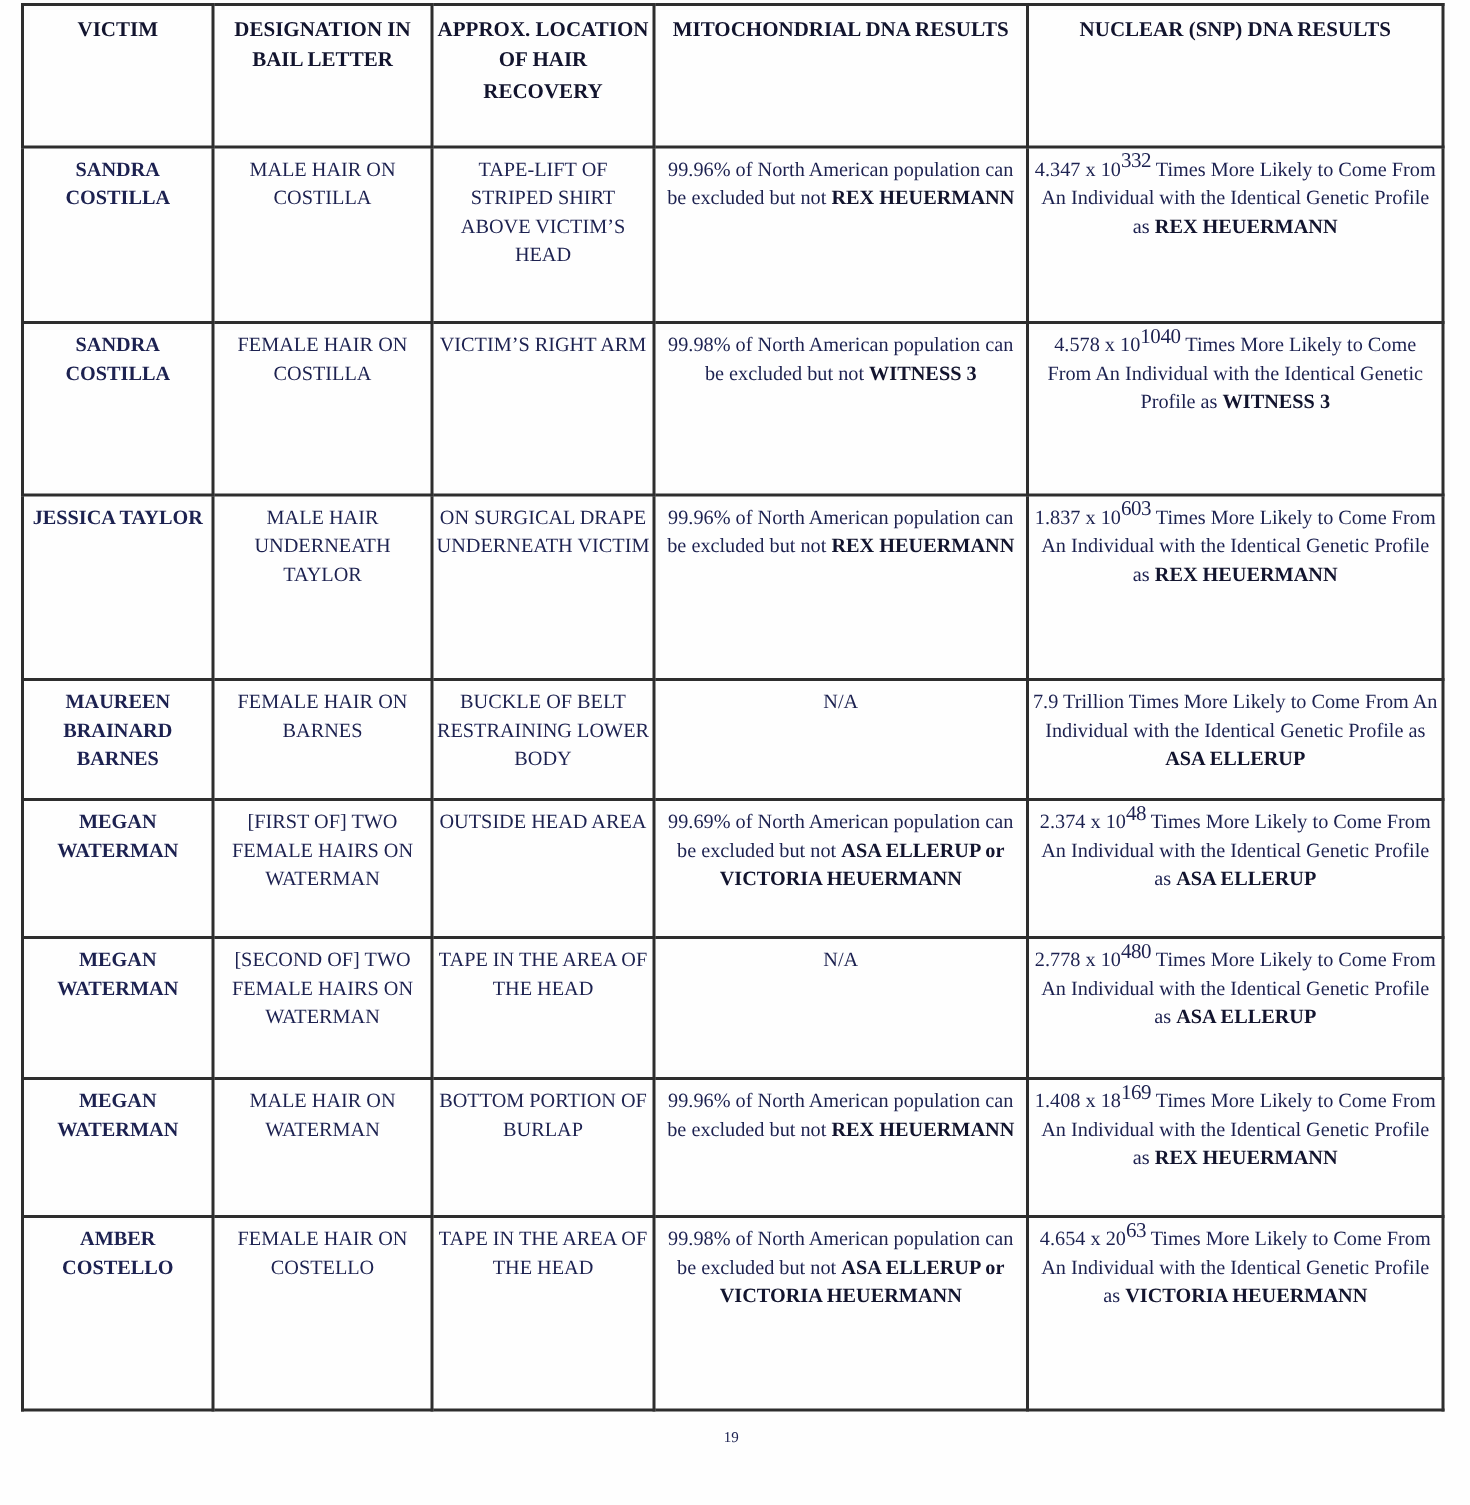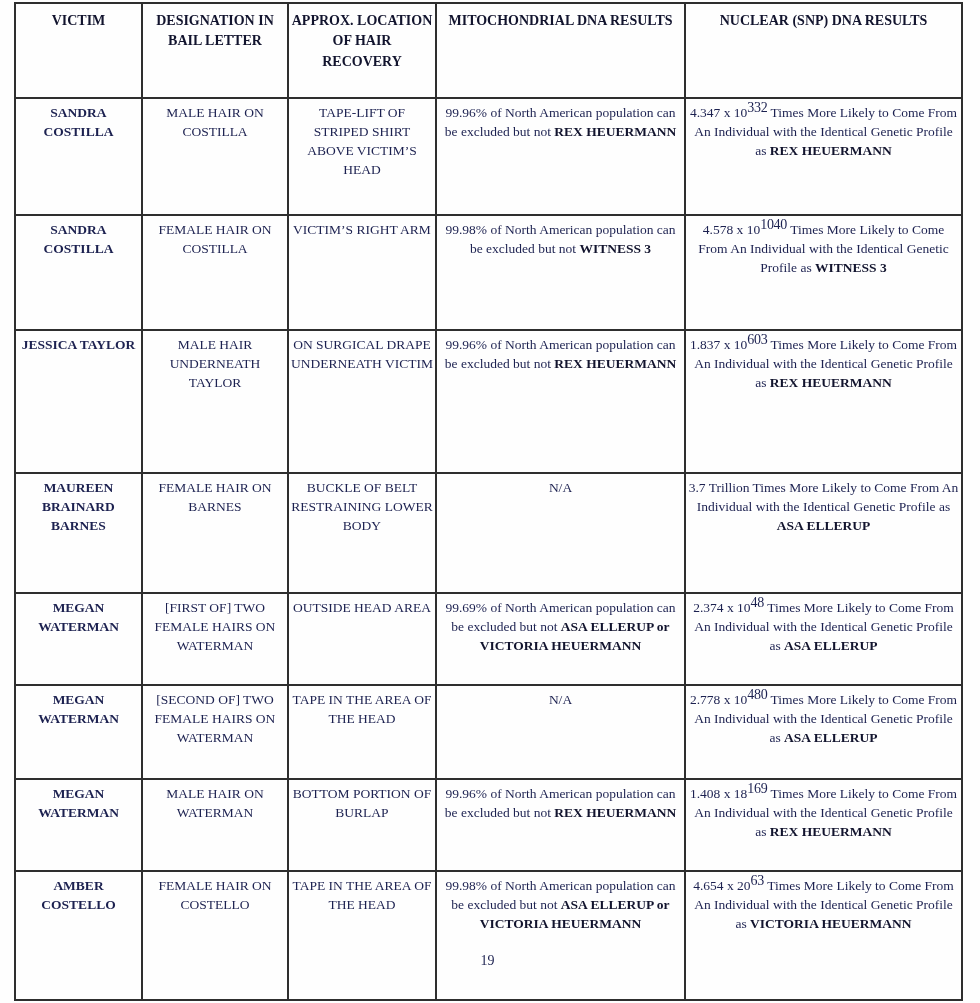--- a/index.html
+++ b/index.html
@@ -66,21 +66,21 @@
     line-height: 0;
     vertical-align: super;
     letter-spacing: -0.3px;
   }
   .page-number {
     position: absolute;
     left: 14px;
     top: 953px;
     width: 947px;
     text-align: center;
-    font-size: 14px;
+    font-size: 10px;
     color: var(--ink);
   }
 </style>
 </head>
 <body>
 
 <div class="page">
 
   <table class="dna-table">
     <colgroup>
@@ -110,34 +110,34 @@
       </tr>
 
       <tr style="height:115px">
         <td class="cell-victim">SANDRA COSTILLA</td>
         <td>FEMALE HAIR ON COSTILLA</td>
         <td>VICTIM’S RIGHT ARM</td>
         <td><span>99.98% of North American population can be excluded but not </span><b>WITNESS 3</b></td>
         <td><span>4.578 x 10</span><sup>1040</sup><span> Times More Likely to Come From An Individual with the Identical Genetic Profile as </span><b>WITNESS 3</b></td>
       </tr>
 
-      <tr style="height:143px">
+      <tr style="height:123px">
         <td class="cell-victim">JESSICA TAYLOR</td>
         <td>MALE HAIR UNDERNEATH TAYLOR</td>
         <td>ON SURGICAL DRAPE UNDERNEATH VICTIM</td>
         <td><span>99.96% of North American population can be excluded but not </span><b>REX HEUERMANN</b></td>
         <td><span>1.837 x 10</span><sup>603</sup><span> Times More Likely to Come From An Individual with the Identical Genetic Profile as </span><b>REX HEUERMANN</b></td>
       </tr>
 
-      <tr style="height:120px">
+      <tr style="height:80px">
         <td class="cell-victim">MAUREEN BRAINARD BARNES</td>
         <td>FEMALE HAIR ON BARNES</td>
         <td>BUCKLE OF BELT RESTRAINING LOWER BODY</td>
         <td class="pad-top"><span>N/A</span><b></b></td>
-        <td><span>3.7 Trillion</span><sup></sup><span> Times More Likely to Come From An Individual with the Identical Genetic Profile as </span><b>ASA ELLERUP</b></td>
+        <td><span>7.9 Trillion</span><sup></sup><span> Times More Likely to Come From An Individual with the Identical Genetic Profile as </span><b>ASA ELLERUP</b></td>
       </tr>
 
       <tr style="height:92px">
         <td class="cell-victim">MEGAN WATERMAN</td>
         <td>[FIRST OF] TWO FEMALE HAIRS ON WATERMAN</td>
         <td>OUTSIDE HEAD AREA</td>
         <td><span>99.69% of North American population can be excluded but not </span><b>ASA ELLERUP or VICTORIA HEUERMANN</b></td>
         <td><span>2.374 x 10</span><sup>48</sup><span> Times More Likely to Come From An Individual with the Identical Genetic Profile as </span><b>ASA ELLERUP</b></td>
       </tr>
 

